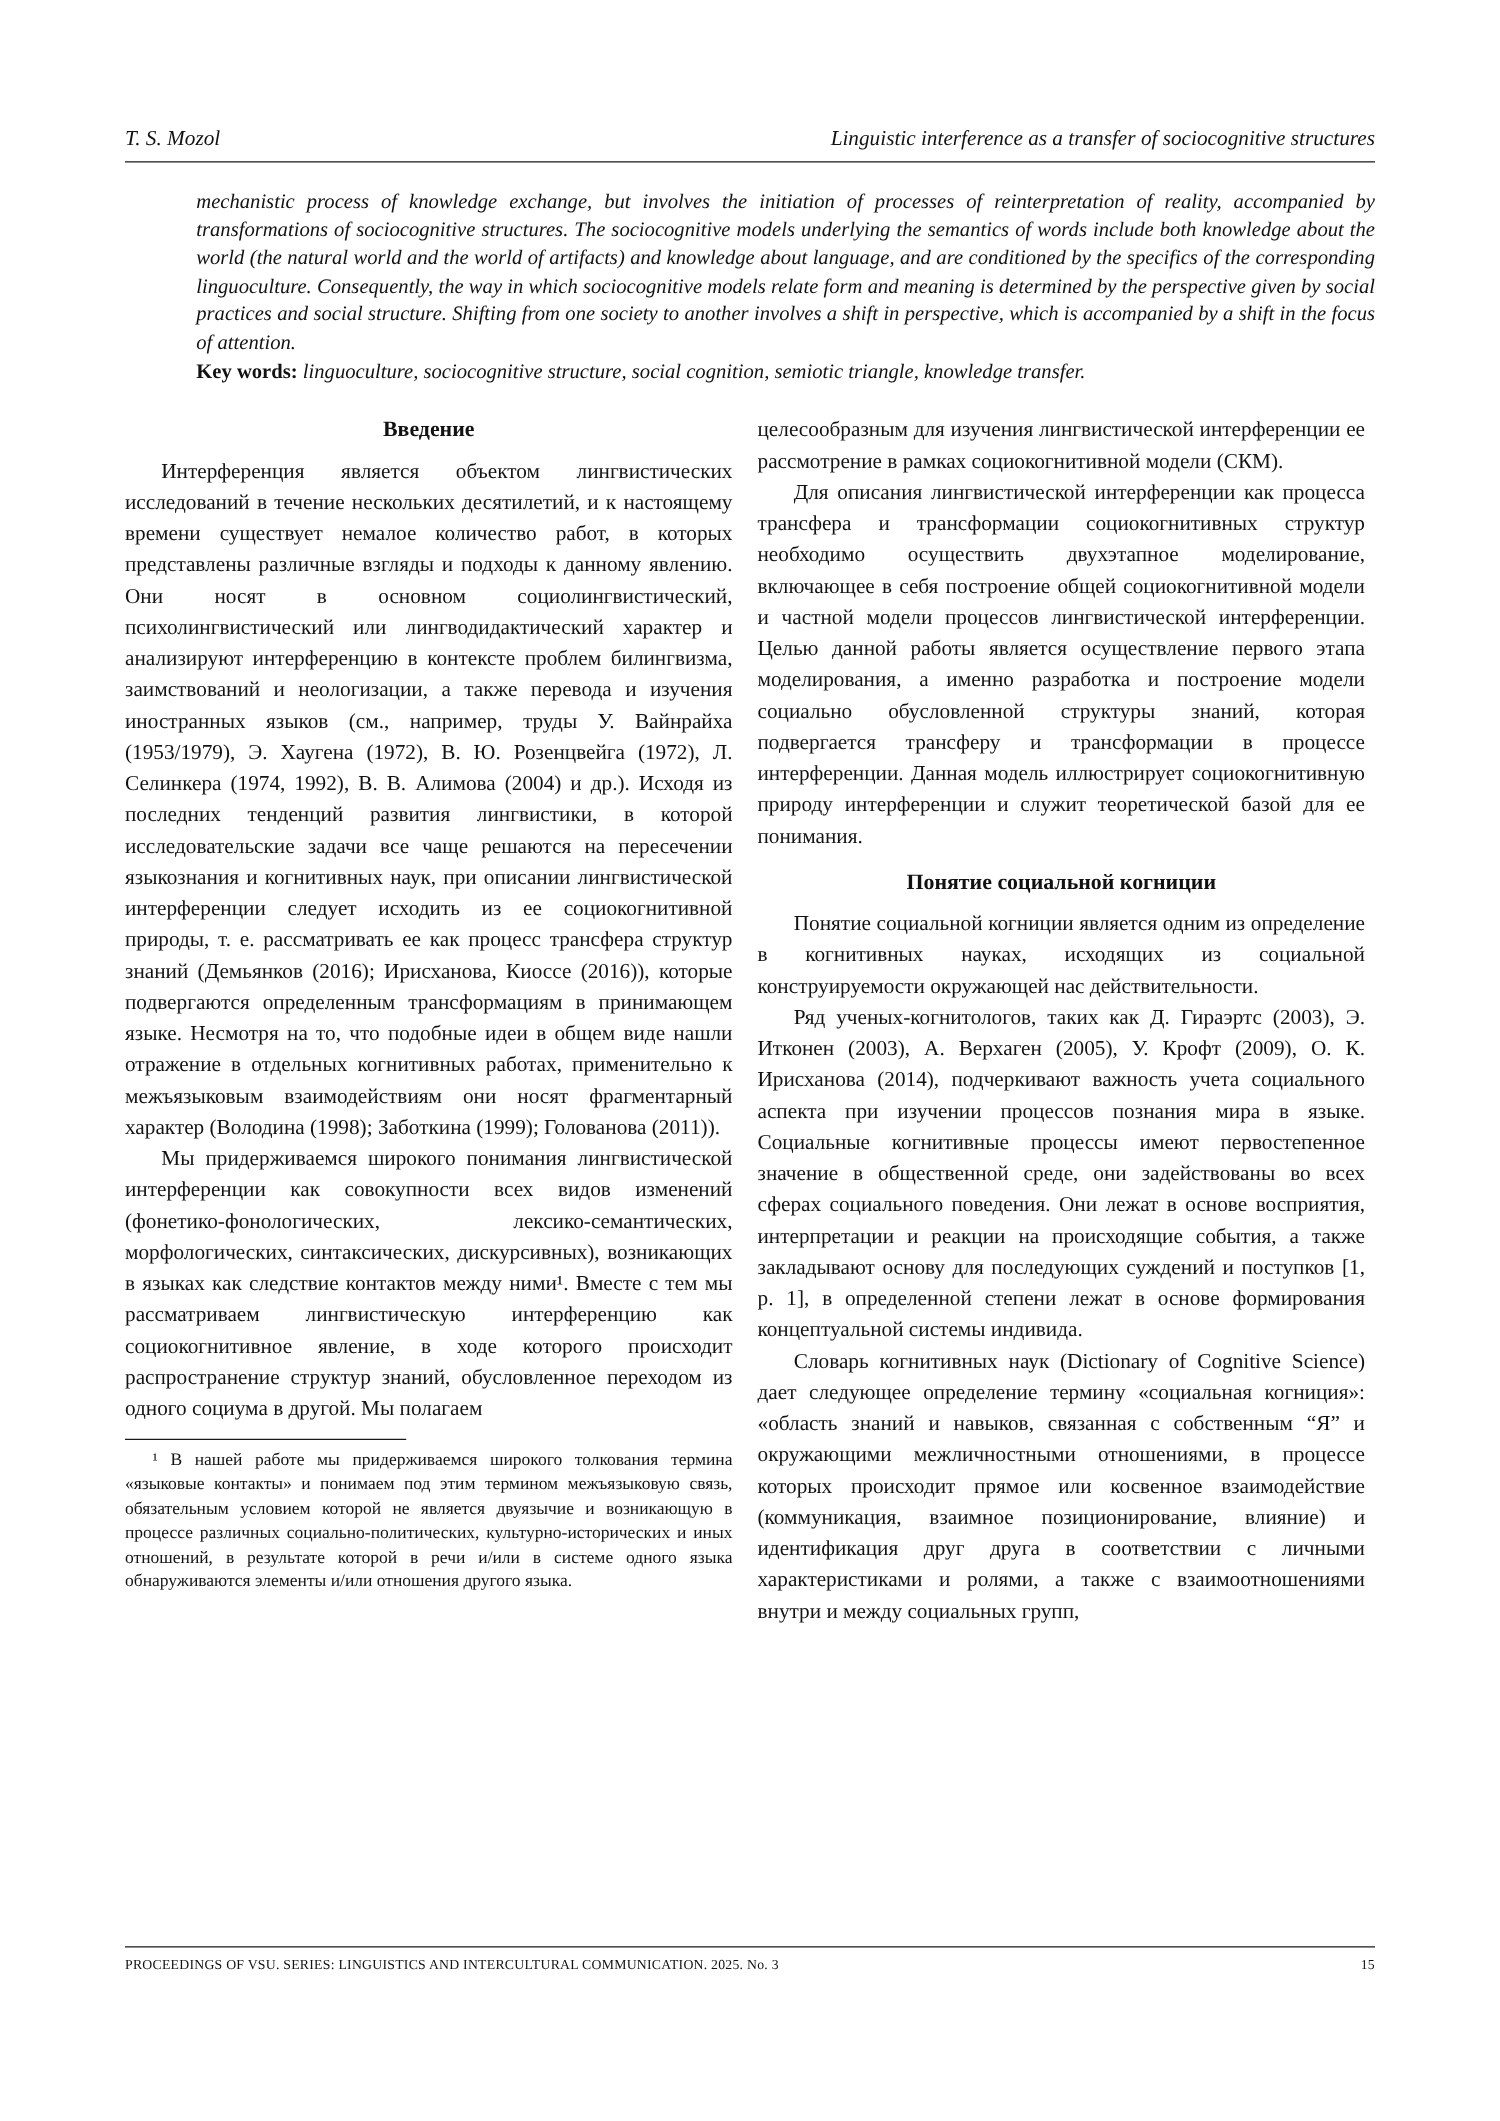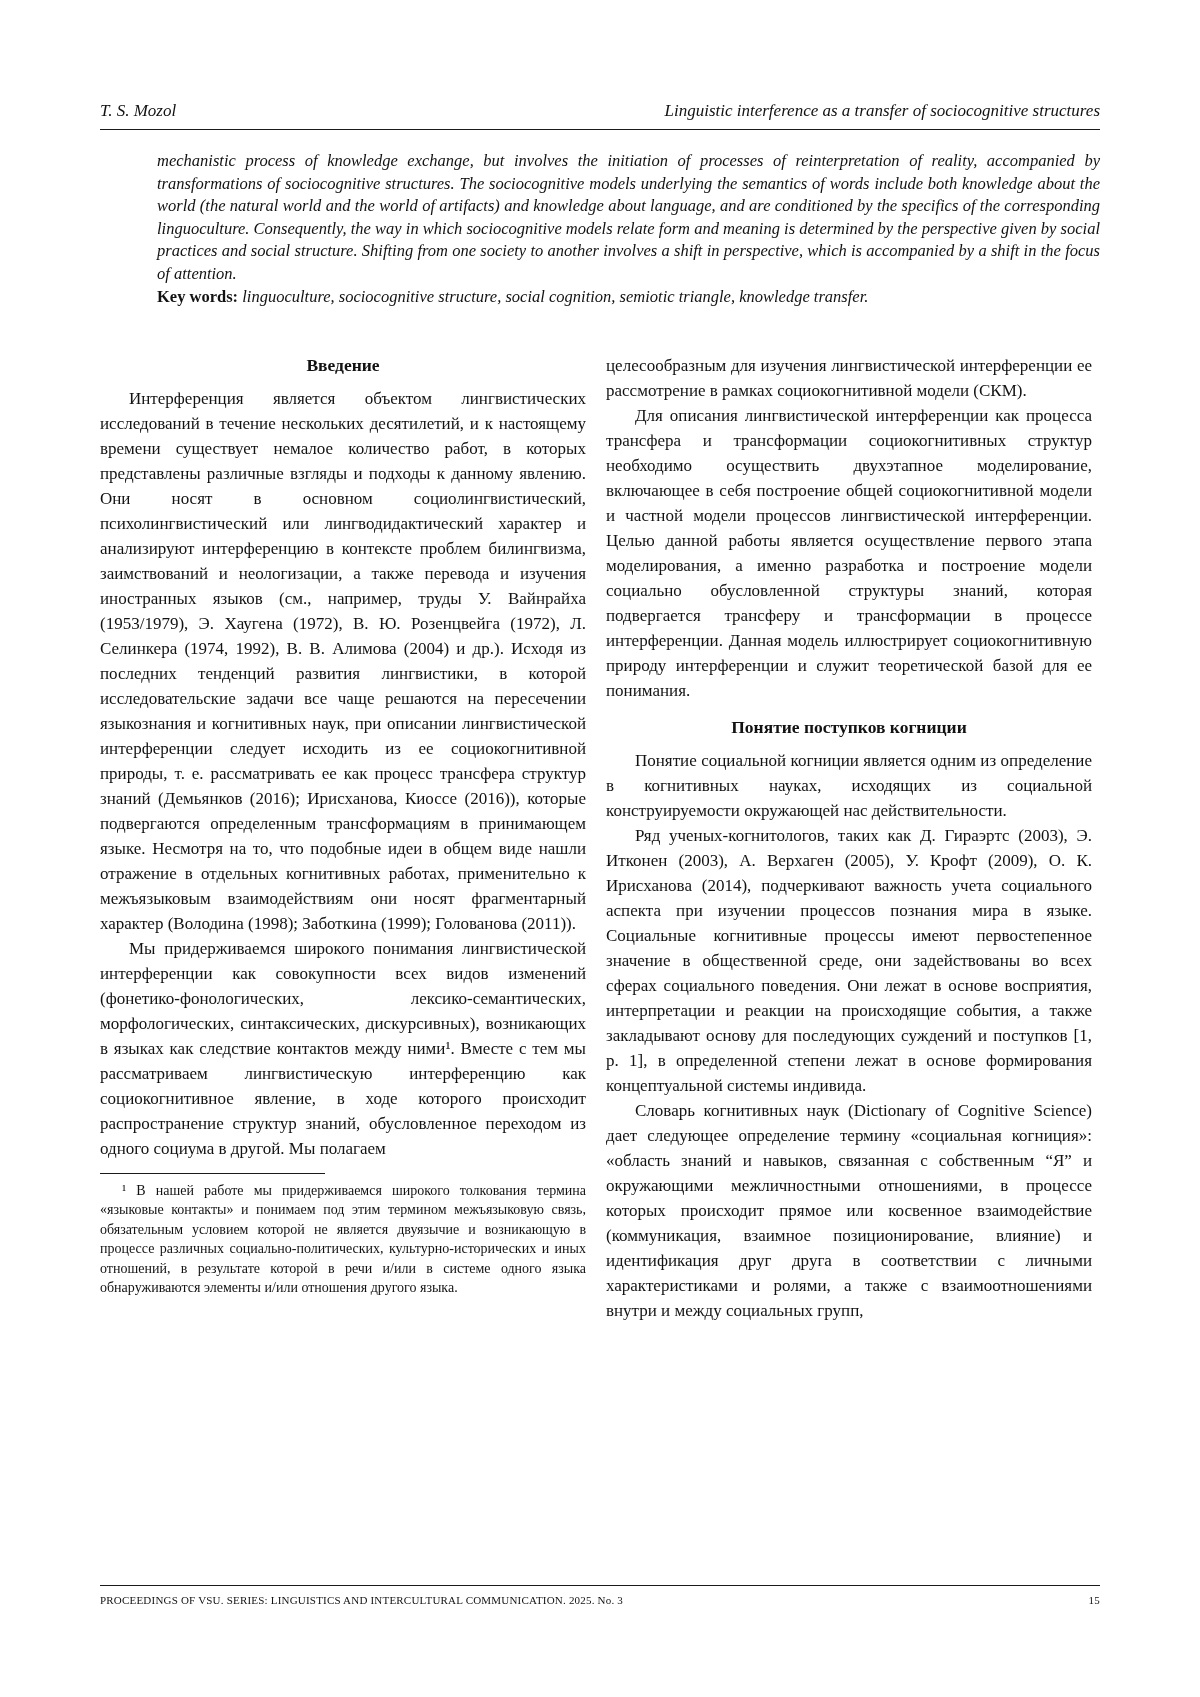--- a/index.html
+++ b/index.html
@@ -5,21 +5,21 @@
   * { margin: 0; padding: 0; box-sizing: border-box; }
   html, body { background: #ffffff; }
   body { font-family: "Liberation Serif", "DejaVu Serif", serif; color: #121212; }
 
   .page {
     position: relative;
     width: 1200px;
     min-height: 1697px;
     margin: 0 auto;
     background: #ffffff;
-    padding: 100px 100px 91px 100px;
+    padding: 100px 100px 119px 100px;
     display: flex;
     flex-direction: column;
   }
 
   
   .page-header {
     display: flex;
     justify-content: space-between;
     align-items: baseline;
     font-style: italic;
@@ -41,21 +41,21 @@
   }
   .abstract-text { text-align: justify; }
   .keywords { margin-top: 1px; }
   .kw-label { font-style: normal; font-weight: bold; }
   .kw-label::after { content: " "; }
 
   
   .columns {
     display: flex;
     gap: 20px;
-    margin-top: 44px;
+    margin-top: 22px;
   }
   .col {
     width: 486px;
     font-size: 17px;
     line-height: 25px;
     text-align: justify;
     hyphens: auto;
     -webkit-hyphens: auto;
   }
   .section-heading {
@@ -120,21 +120,21 @@
       <h2 class="section-heading">Введение</h2>
       <p class="body-para indent">Интерференция является объектом лингвистических исследований в течение нескольких десятилетий, и к настоящему времени существует немалое количество работ, в которых представлены различные взгляды и подходы к данному явлению. Они носят в основном социолингвистический, психолингвистический или лингводидактический характер и анализируют интерференцию в контексте проблем билингвизма, заимствований и неологизации, а также перевода и изучения иностранных языков (см., например, труды У. Вайнрайха (1953/1979), Э. Хаугена (1972), В. Ю. Розенцвейга (1972), Л. Селинкера (1974, 1992), В. В. Алимова (2004) и др.). Исходя из последних тенденций развития лингвистики, в которой исследовательские задачи все чаще решаются на пересечении языкознания и когнитивных наук, при описании лингвистической интерференции следует исходить из ее социокогнитивной природы, т. е. рассматривать ее как процесс трансфера структур знаний (Демьянков (2016); Ирисханова, Киоссе (2016)), которые подвергаются определенным трансформациям в принимающем языке. Несмотря на то, что подобные идеи в общем виде нашли отражение в отдельных когнитивных работах, применительно к межъязыковым взаимодействиям они носят фрагментарный характер (Володина (1998); Заботкина (1999); Голованова (2011)).</p>
       <p class="body-para indent">Мы придерживаемся широкого понимания лингвистической интерференции как совокупности всех видов изменений (фонетико-фонологических, лексико-семантических, морфологических, синтаксических, дискурсивных), возникающих в языках как следствие контактов между ними¹. Вместе с тем мы рассматриваем лингвистическую интерференцию как социокогнитивное явление, в ходе которого происходит распространение структур знаний, обусловленное переходом из одного социума в другой. Мы полагаем</p>
       <div class="footnote-sep"></div>
       <p class="footnote">¹ В нашей работе мы придерживаемся широкого толкования термина «языковые контакты» и понимаем под этим термином межъязыковую связь, обязательным условием которой не является двуязычие и возникающую в процессе различных социально-политических, культурно-исторических и иных отношений, в результате которой в речи и/или в системе одного языка обнаруживаются элементы и/или отношения другого языка.</p>
     </div>
 
     <div class="col col-right">
       <p class="body-para">целесообразным для изучения лингвистической интерференции ее рассмотрение в рамках социокогнитивной модели (СКМ).</p>
       <p class="body-para indent">Для описания лингвистической интерференции как процесса трансфера и трансформации социокогнитивных структур необходимо осуществить двухэтапное моделирование, включающее в себя построение общей социокогнитивной модели и частной модели процессов лингвистической интерференции. Целью данной работы является осуществление первого этапа моделирования, а именно разработка и построение модели социально обусловленной структуры знаний, которая подвергается трансферу и трансформации в процессе интерференции. Данная модель иллюстрирует социокогнитивную природу интерференции и служит теоретической базой для ее понимания.</p>
-      <h2 class="section-heading">Понятие поступков когниции</h2>
+      <h2 class="section-heading">Понятие социальной когниции</h2>
       <p class="body-para indent">Понятие социальной когниции является одним из определение в когнитивных науках, исходящих из социальной конструируемости окружающей нас действительности.</p>
       <p class="body-para indent">Ряд ученых-когнитологов, таких как Д. Гираэртс (2003), Э. Итконен (2003), А. Верхаген (2005), У. Крофт (2009), О. К. Ирисханова (2014), подчеркивают важность учета социального аспекта при изучении процессов познания мира в языке. Социальные когнитивные процессы имеют первостепенное значение в общественной среде, они задействованы во всех сферах социального поведения. Они лежат в основе восприятия, интерпретации и реакции на происходящие события, а также закладывают основу для последующих суждений и поступков [1, p. 1], в определенной степени лежат в основе формирования концептуальной системы индивида.</p>
       <p class="body-para indent">Словарь когнитивных наук (Dictionary of Cognitive Science) дает следующее определение термину «социальная когниция»: «область знаний и навыков, связанная с собственным “Я” и окружающими межличностными отношениями, в процессе которых происходит прямое или косвенное взаимодействие (коммуникация, взаимное позиционирование, влияние) и идентификация друг друга в соответствии с личными характеристиками и ролями, а также с взаимоотношениями внутри и между социальных групп,</p>
     </div>
 
   </main>
 
   <footer class="page-footer">
     <div class="footer-rule"></div>
     <div class="footer-line" lang="en">

